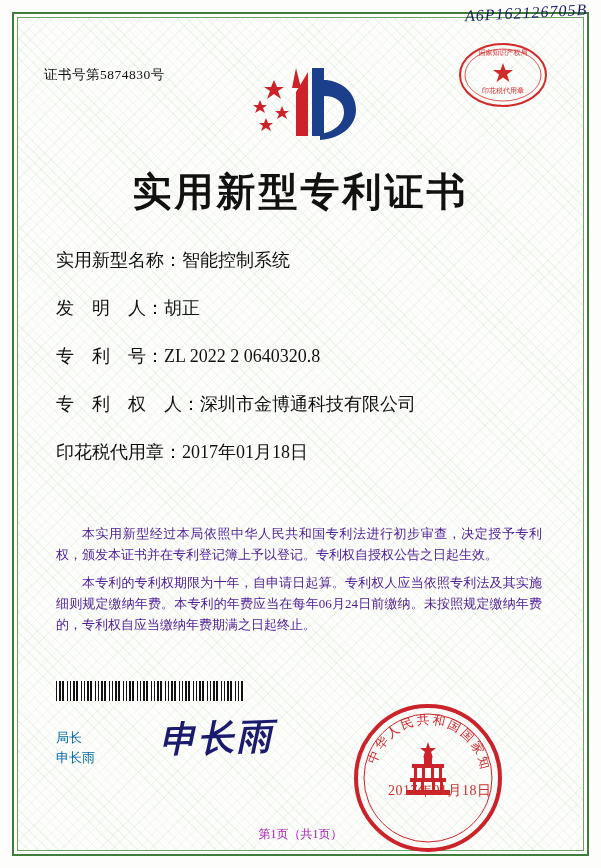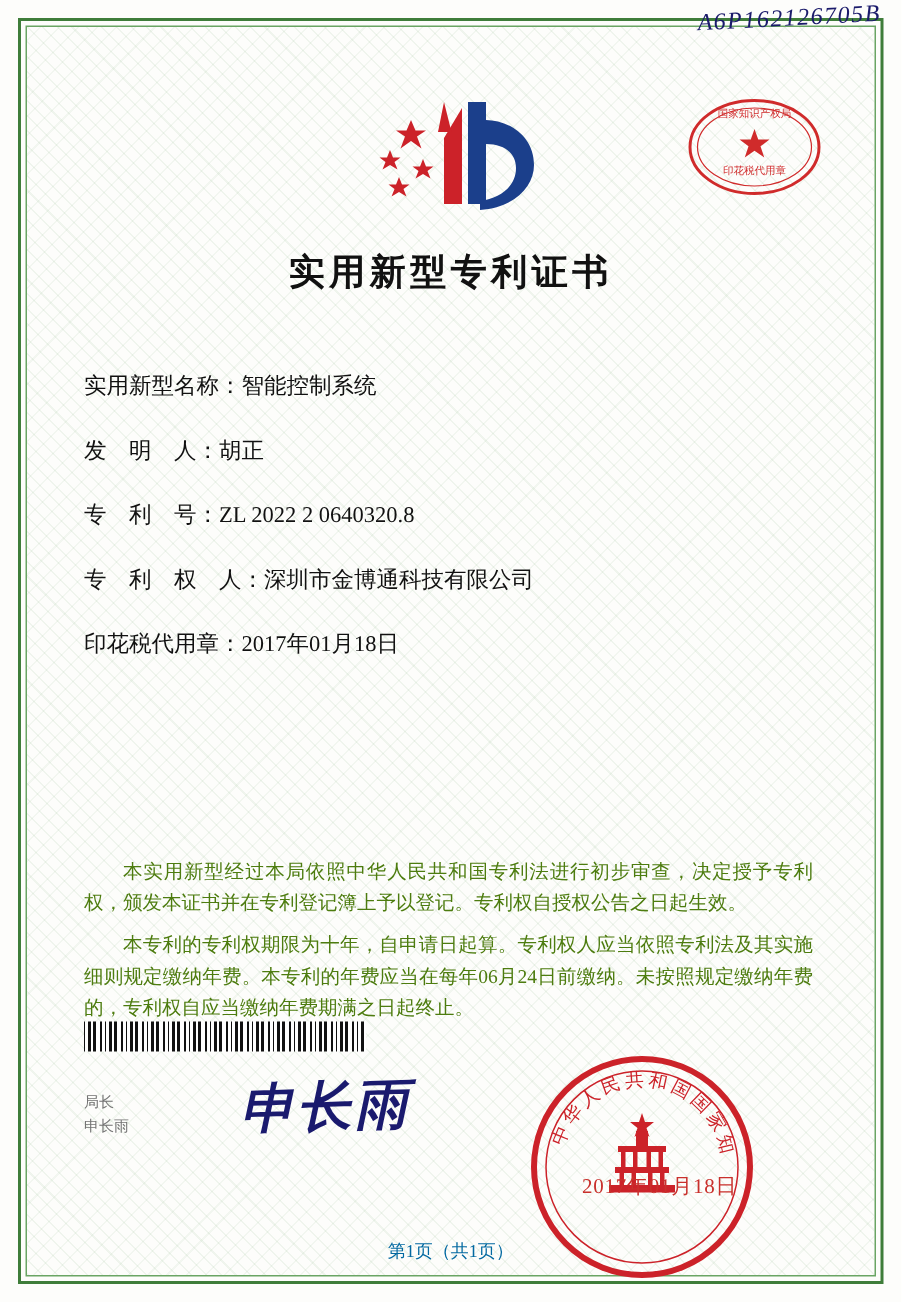--- a/index.html
+++ b/index.html
@@ -74,67 +74,66 @@
     position: absolute;
     left: 252px;
     top: 62px;
     width: 106px;
     height: 82px;
   }
   
   .stamp-top {
     position: absolute;
     right: 52px;
-    top: 62px;
+    top: 39px;
     width: 92px;
     height: 72px;
   }
   
   .title {
     position: absolute;
     left: 0;
     right: 0;
     top: 165px;
     text-align: center;
-    font-size: 24px;
+    font-size: 39px;
     font-weight: bold;
     letter-spacing: 3px;
     color: #111;
     font-family: "Liberation Serif", "DejaVu Serif", serif;
   }
   
   .fields {
     position: absolute;
     left: 56px;
     top: 248px;
     width: 480px;
   }
   .field-row {
-    font-size: 15px;
+    font-size: 18px;
     color: #111;
     margin-bottom: 24px;
     white-space: nowrap;
   }
   .field-label {
     display: inline-block;
   }
   .field-value {
     display: inline-block;
   }
   
   .paras {
     position: absolute;
     left: 56px;
     top: 523px;
     width: 486px;
     font-size: 13px;
-    color: #4d7c0f;
+    color: #4c1d95;
     line-height: 1.62;
     text-align: justify;
-    margin-top: 47px;
   }
   .para {
     text-indent: 26px;
     margin-bottom: 7px;
   }
   
   .barcode {
     position: absolute;
     left: 56px;
     top: 681px;
@@ -142,22 +141,22 @@
     height: 20px;
     background-image: repeating-linear-gradient(90deg,
       #111 0 1px, #fff 1px 3px, #111 3px 5px, #fff 5px 6px,
       #111 6px 8px, #fff 8px 11px, #111 11px 12px, #fff 12px 14px);
   }
   
   .director {
     position: absolute;
     left: 56px;
     top: 728px;
-    font-size: 10px;
-    color: #737373;
+    font-size: 13px;
+    color: #0369a1;
     line-height: 1.55;
   }
   .signature {
     position: absolute;
     left: 160px;
     top: 714px;
     font-size: 36px;
     color: #1a1a6e;
     font-family: "Liberation Serif", serif;
     font-style: italic;
@@ -183,34 +182,35 @@
     font-family: "Liberation Serif", serif;
   }
   
   .footer {
     position: absolute;
     left: 0;
     right: 0;
     top: 826px;
     text-align: center;
     font-size: 12px;
-    color: #0369a1;
+    color: #a21caf;
   }
 </style>
 </head>
 <body>
 
 <div class="page">
 
   <div class="frame-outer"></div>
   <div class="frame-inner"></div>
   <div class="texture"></div>
 
   <div class="hand-code">A6P162126705B</div>
 
+  <div class="cert-no">证书号第5874830号</div>
 
   <div class="logo">
     <svg width="106" height="82" viewBox="0 0 106 82">
       <path d="M60 6 L60 74 L72 74 L72 34 C84 34 92 40 92 50 C92 62 82 70 68 72 L68 78 C92 76 104 62 104 48 C104 28 86 18 72 18 L72 6 Z" fill="#1b3f8b"></path>
       <path d="M56 10 L56 74 L44 74 L44 30 Z" fill="#cc2229"></path>
       <path d="M40 26 L49 26 L44 6 Z" fill="#cc2229"></path>
       <polygon points="22,18 25,25 32,25 26,29 29,37 22,32 15,37 18,29 12,25 19,25" fill="#cc2229"></polygon>
       <polygon points="8,38 10,43 15,43 11,46 13,51 8,48 3,51 5,46 1,43 6,43" fill="#cc2229"></polygon>
       <polygon points="14,56 16,61 21,61 17,64 19,69 14,66 9,69 11,64 7,61 12,61" fill="#cc2229"></polygon>
       <polygon points="30,44 32,49 37,49 33,52 35,57 30,54 25,57 27,52 23,49 28,49" fill="#cc2229"></polygon>

